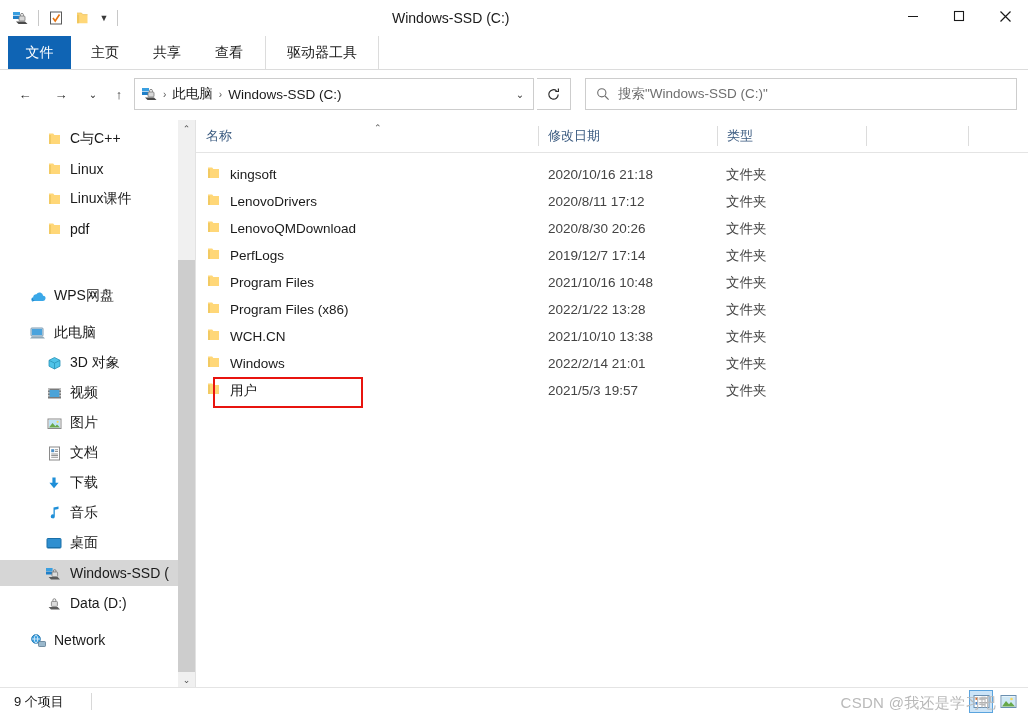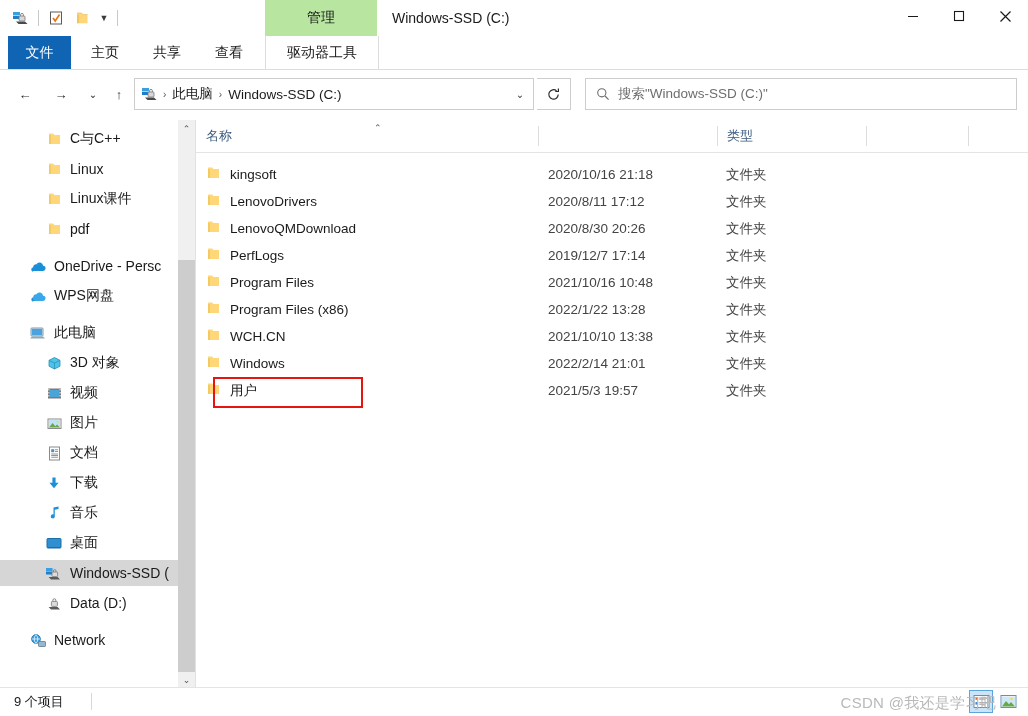--- a/index.html
+++ b/index.html
@@ -412,23 +412,20 @@
       <svg width="16" height="15" viewBox="0 0 16 15">
         <path d="M3 2 h4.5 l1.2 1.6 H13.5 v8.6 H3 Z" fill="#ffd778"></path>
         <path d="M3 2 h4.5 l1.2 1.6 H13.5" fill="none" stroke="#e8bf5a" stroke-width="0.7"></path>
         <rect x="3" y="3.6" width="2.2" height="8.6" fill="#f0c75e"></rect>
       </svg>
     </div>
     <div class="qat-caret">▼</div>
     <div class="qat-sep"></div>
   </div>
 
-  <div class="ctx-tab">
-    <span>管理</span>
-  </div>
 
   <div class="win-title">Windows-SSD (C:)</div>
 
   <div class="win-ctrls">
     <div class="win-btn">
       <svg width="12" height="12" viewBox="0 0 12 12">
           <rect x="1" y="6" width="10" height="1" fill="#1a1a1a"></rect>
         </svg>
     </div>
     <div class="win-btn">
@@ -548,30 +545,20 @@
     <span style="width:44px;"></span>
     <span class="nav-ico">
       <svg width="15" height="14" viewBox="0 0 15 14">
           <path d="M2 1.5 h4.2 l1.1 1.5 H13 v9 H2 Z" fill="#ffd778"></path>
           <rect x="2" y="3" width="2" height="9" fill="#f2ca63"></rect>
         </svg>
     </span>
     <span class="nav-label">pdf</span>
   </div>
 
-  <div class="nav-item" style="top:133px;">
-    <span style="width:28px;"></span>
-    <span class="nav-ico">
-      <svg width="18" height="13" viewBox="0 0 18 13">
-        <path d="M4.2 11 h9.6 a2.6 2.6 0 0 0 0.3 -5.2 a3.6 3.6 0 0 0 -6.7 -1.6 a2.9 2.9 0 0 0 -3.2 3 a2.45 2.45 0 0 0 0 4.8 Z" fill="#1a8fd8"></path>
-        <path d="M7.6 5.6 a3.1 3.1 0 0 1 4.6 -1.1 a3.6 3.6 0 0 0 -4.6 1.1 Z" fill="#50b8ec"></path>
-      </svg>
-    </span>
-    <span class="nav-label">OneDrive - Persc</span>
-  </div>
 
   <div class="nav-item" style="top:163px;">
     <span style="width:28px;"></span>
     <span class="nav-ico">
       <svg width="18" height="13" viewBox="0 0 18 13">
         <path d="M4.2 11 h9.6 a2.6 2.6 0 0 0 0.3 -5.2 a3.6 3.6 0 0 0 -6.7 -1.6 a2.9 2.9 0 0 0 -3.2 3 a2.45 2.45 0 0 0 0 4.8 Z" fill="#3aa8e8"></path>
         <path d="M3.4 7.6 a2.45 2.45 0 0 0 0.8 3.4 h3 a3.2 3.2 0 0 1 -3.8 -3.4 Z" fill="#1f7fc0"></path>
       </svg>
     </span>
     <span class="nav-label">WPS网盘</span>
@@ -726,20 +713,23 @@
 
 <div class="filepane">
 
   <div class="colheader">
     <div class="col" style="left:0px;   width:342px;">
       <span class="col-label">名称</span>
     </div>
     <div class="sort-caret" style="left:178px;">⌃</div>
     <div class="col-div" style="left:342px;"></div>
 
+    <div class="col" style="left:342px; width:179px;">
+      <span class="col-label">修改日期</span>
+    </div>
     <div class="col-div" style="left:521px;"></div>
 
     <div class="col" style="left:521px; width:149px;">
       <span class="col-label">类型</span>
     </div>
     <div class="col-div" style="left:670px;"></div>
 
     <div class="col-div" style="left:772px;"></div>
   </div>
 

